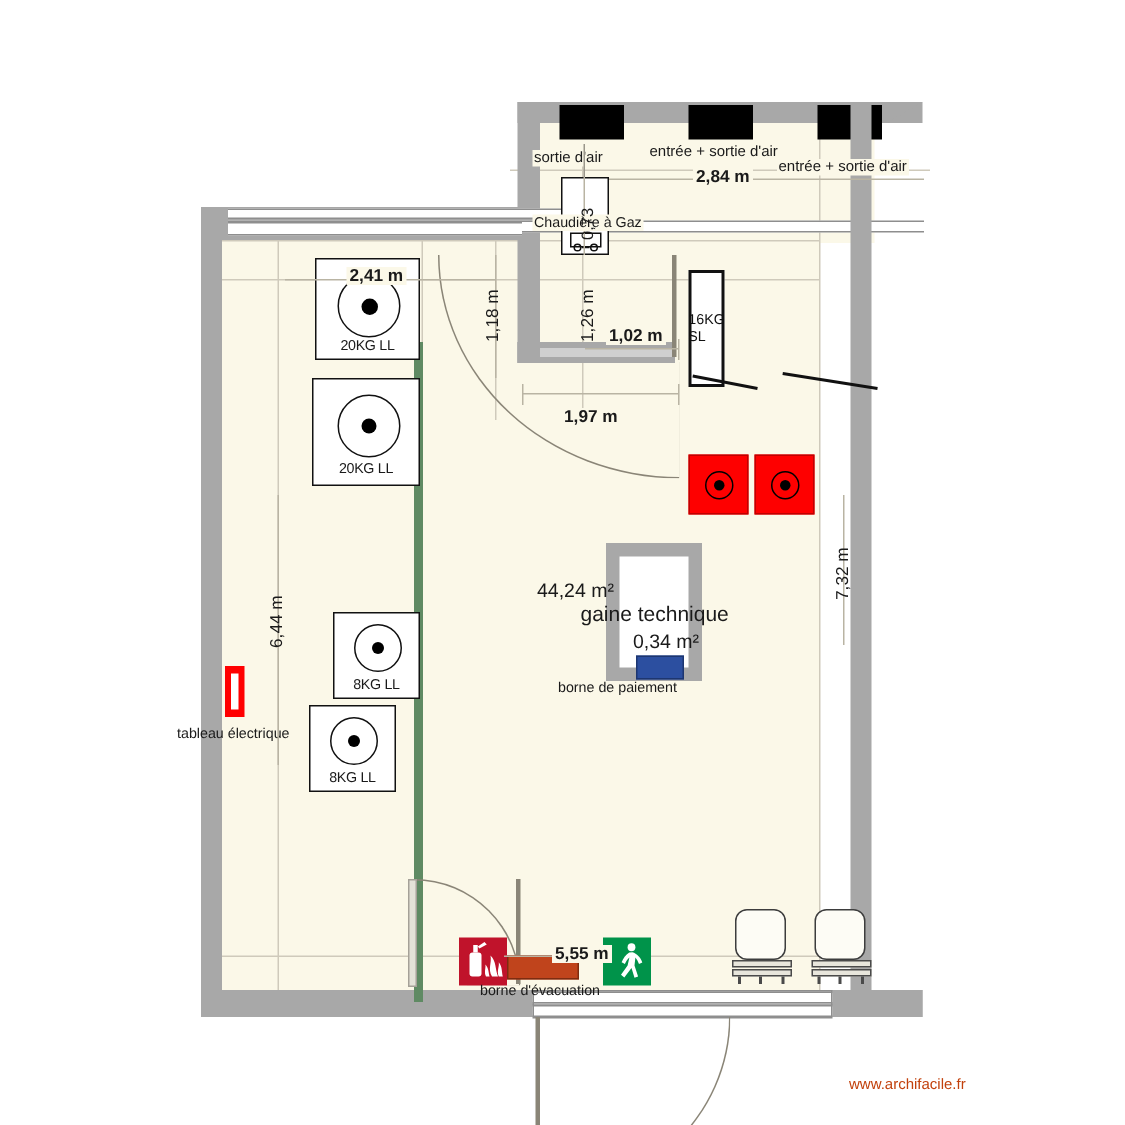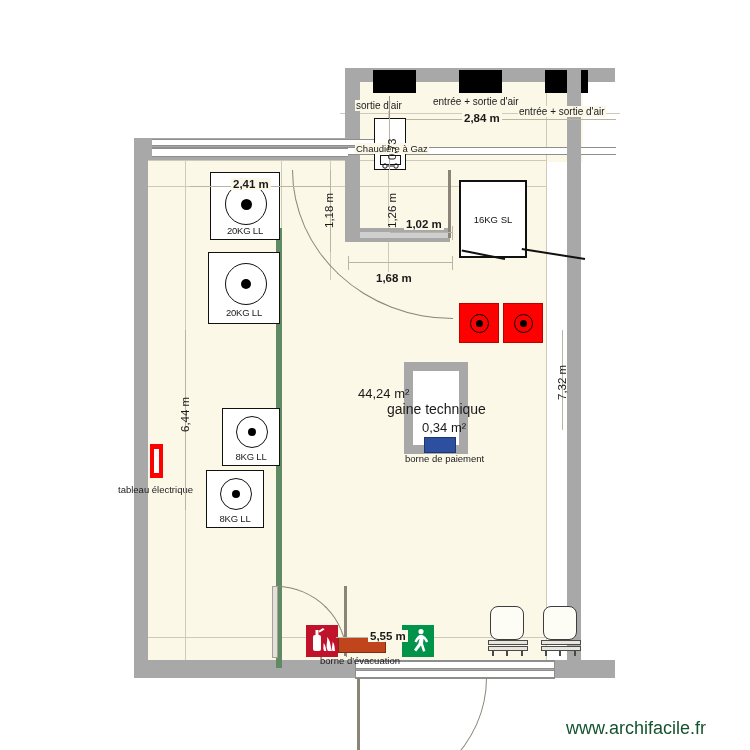--- a/index.html
+++ b/index.html
@@ -132,22 +132,22 @@
     transform: rotate(-90deg);
   }
   .lbl-small {
     position: absolute;
     font-size: 9.5px;
     color: #1a1a1a;
     white-space: nowrap;
   }
   .watermark {
     position: absolute;
-    font-size: 18px;
-    color: #14532d;
+    font-size: 10px;
+    color: #c2410c;
     white-space: nowrap;
   }
   
   .dimline { position: absolute; background: #b9b4a3; }
   .dimline.h { height: 1px; }
   .dimline.v { width: 1px; }
   .guide { position: absolute; background: #cfcabb; }
   .guide.h { height: 1px; }
   .guide.v { width: 1px; }
 
@@ -297,21 +297,21 @@
     <div class="drum-inner" style="left:25px; top:19px; width:8px; height:8px;"></div>
     <div class="cap" style="top:42px;">8KG LL</div>
   </div>
 
   <div class="abs machine" style="left:206px; top:470px; width:58px; height:58px;">
     <div class="drum-outer" style="left:13px; top:7px; width:32px; height:32px;"></div>
     <div class="drum-inner" style="left:25px; top:19px; width:8px; height:8px;"></div>
     <div class="cap" style="top:42px;">8KG LL</div>
   </div>
 
-  <div class="abs dryer" style="left:459px; top:180px; width:68px; height:78px;">
+  <div class="abs dryer" style="left:459px; top:180px; width:24px; height:78px;">
     <span>16KG SL</span>
   </div>
   <div class="abs dryer-door" style="left:461px; top:258px; width:44px; transform:rotate(11deg); transform-origin:right center;"></div>
 
   <div class="abs dryer-door" style="left:521px; top:258px; width:64px; transform:rotate(9deg); transform-origin:right center;"></div>
 
   <div class="abs redbox" style="left:459px; top:303px; width:40px; height:40px;">
     <div class="ring" style="left:10px; top:10px; width:19px; height:19px;"></div>
     <div class="dot" style="left:16px; top:16px; width:7px; height:7px;"></div>
   </div>
@@ -328,21 +328,21 @@
       <line x1="7" y1="4" x2="12" y2="4" stroke="#111" stroke-width="1"></line>
     </svg>
   </div>
   <div class="abs" style="left:389px; top:118px; width:1px; height:52px; background:#b9b4a3;"></div>
   <div class="lbl" style="left:355px; top:143px; font-size:9.5px; background:#fbf8e8; padding:0 1px;">Chaudière à Gaz</div>
 
   <div class="abs gaine-wall" style="left:404px; top:362px; width:64px; height:92px;">
     <div class="abs gaine-in" style="left:9px; top:9px; width:46px; height:74px;"></div>
   </div>
   <div class="abs borne" style="left:424px; top:437px; width:32px; height:16px;"></div>
-  <div class="lbl-small" style="left:405px; top:453px;">borne de paiement</div>
+  <div class="lbl-small" style="left:372px; top:453px;">borne de paiement</div>
   <div class="lbl-gaine" style="left:387px; top:401px;">gaine technique</div>
   <div class="lbl-area" style="left:422px; top:420px;">0,34 m²</div>
   <div class="lbl-area" style="left:358px; top:386px;">44,24 m²</div>
 
   <div class="abs tableau" style="left:150px; top:444px; width:13px; height:34px;">
     <div class="slot" style="left:4px; top:5px; width:5px; height:24px;"></div>
   </div>
   <div class="lbl-small" style="left:118px; top:484px;">tableau électrique</div>
 
   <div class="abs sign sign-fire" style="left:306px; top:625px; width:32px; height:32px;">
@@ -402,21 +402,21 @@
 
   <div class="lbl-vert" style="left:386px; top:228px;">1,26 m</div>
 
   <div class="abs dimline h" style="left:390px; top:232px; width:62px;"></div>
   <div class="abs dimline v" style="left:452px; top:226px; height:14px;"></div>
   <div class="lbl-dim" style="left:393px; top:218px;margin-left:11px;">1,02 m</div>
 
   <div class="abs dimline h" style="left:348px; top:262px; width:104px;"></div>
   <div class="abs dimline v" style="left:348px; top:256px; height:14px;"></div>
   <div class="abs dimline v" style="left:452px; top:256px; height:14px;"></div>
-  <div class="lbl-dim" style="left:374px; top:272px;">1,68 m</div>
+  <div class="lbl-dim" style="left:374px; top:272px;">1,97 m</div>
 
   <div class="abs dimline v" style="left:185px; top:330px; height:180px;"></div>
   <div class="lbl-vert" style="left:179px; top:432px;">6,44 m</div>
 
   <div class="abs dimline v" style="left:562px; top:330px; height:100px;"></div>
   <div class="lbl-vert" style="left:556px; top:400px;">7,32 m</div>
 
   <div class="abs dimline h" style="left:336px; top:637px; width:70px;"></div>
   <div class="lbl-dim" style="left:368px; top:630px;">5,55 m</div>
 

